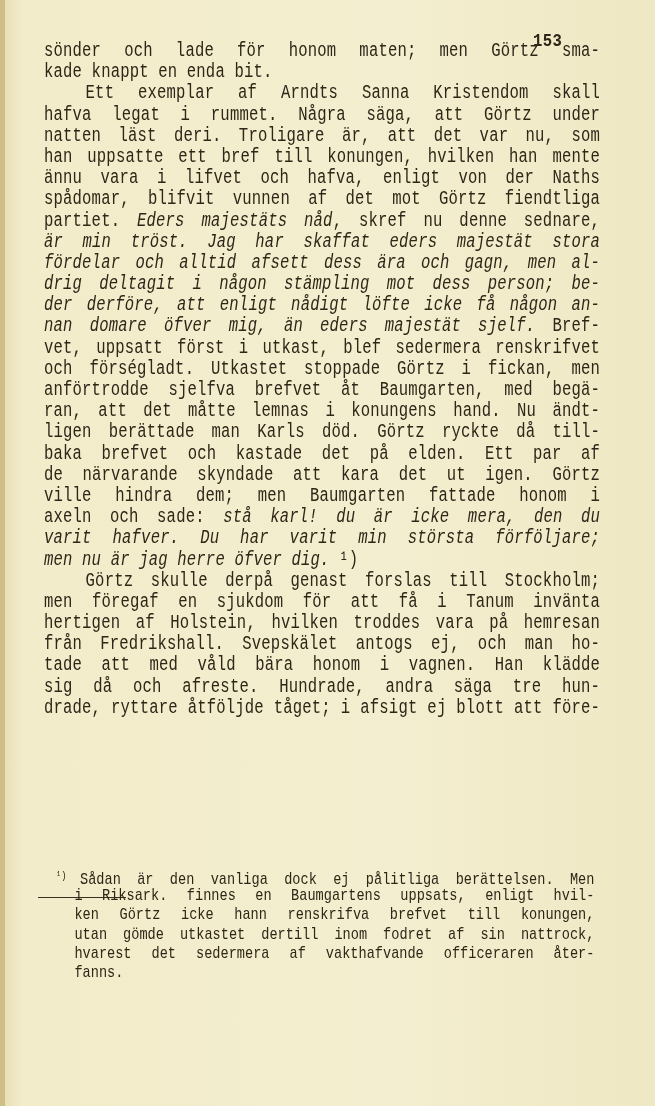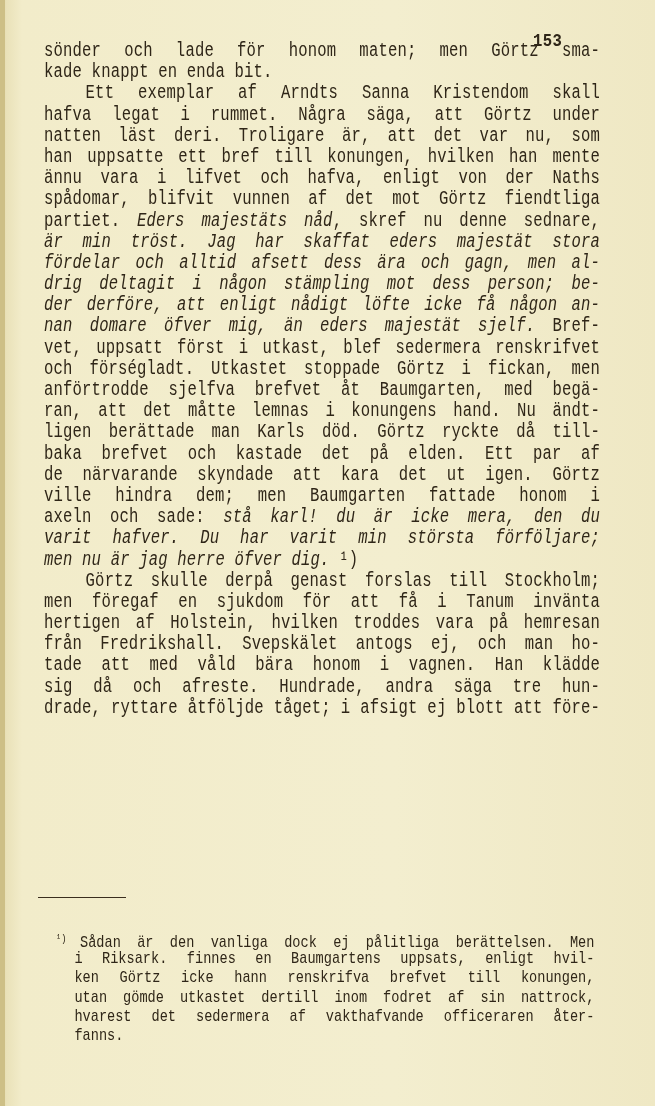--- a/index.html
+++ b/index.html
@@ -8,21 +8,21 @@
   .page{position:absolute;inset:0;background:linear-gradient(90deg,#d9cf9f 0px,#e9e1b8 6px,#f2ecca 22px,#f3eecf 60%,#efe8c4 100%);font-family:Liberation Mono, monospace;}
   .edge{position:absolute;left:0;top:0;bottom:0;width:5px;background:#cdbf86;}
   .pno{position:absolute;left:533px;top:30px;font-size:19px;font-weight:bold;letter-spacing:0.5px;transform:scaleX(0.82);transform-origin:left top;}
   .body{position:absolute;left:44px;top:41px;width:556px;}
   .ln{display:block;height:21.2px;line-height:21.2px;font-size:19.5px;white-space:nowrap;
     text-align:justify;text-align-last:justify;transform:scaleX(0.80);transform-origin:left top;width:695px;letter-spacing:0.2px;}
   .ln.last{text-align-last:left;}
   .ln.ind{padding-left:52px;width:643px;}
   i{font-style:italic;}
   .rule{position:absolute;left:38px;top:897px;width:88px;height:1px;background:#3a2e1e;}
-  .notes{position:absolute;left:56px;top:930px;width:538px;}
+  .notes{position:absolute;left:56px;top:867px;width:538px;}
   .fn{display:block;height:19.2px;line-height:19.2px;font-size:17px;white-space:nowrap;
     text-align:justify;text-align-last:justify;transform:scaleX(0.80);transform-origin:left top;width:673px;}
   .fn.hang{padding-left:23px;width:650px;}
   .fn.last{text-align-last:left;}
   .sup{font-size:11px;vertical-align:5px;}
 </style>
 </head>
 <body>
 
 <div class="page">

